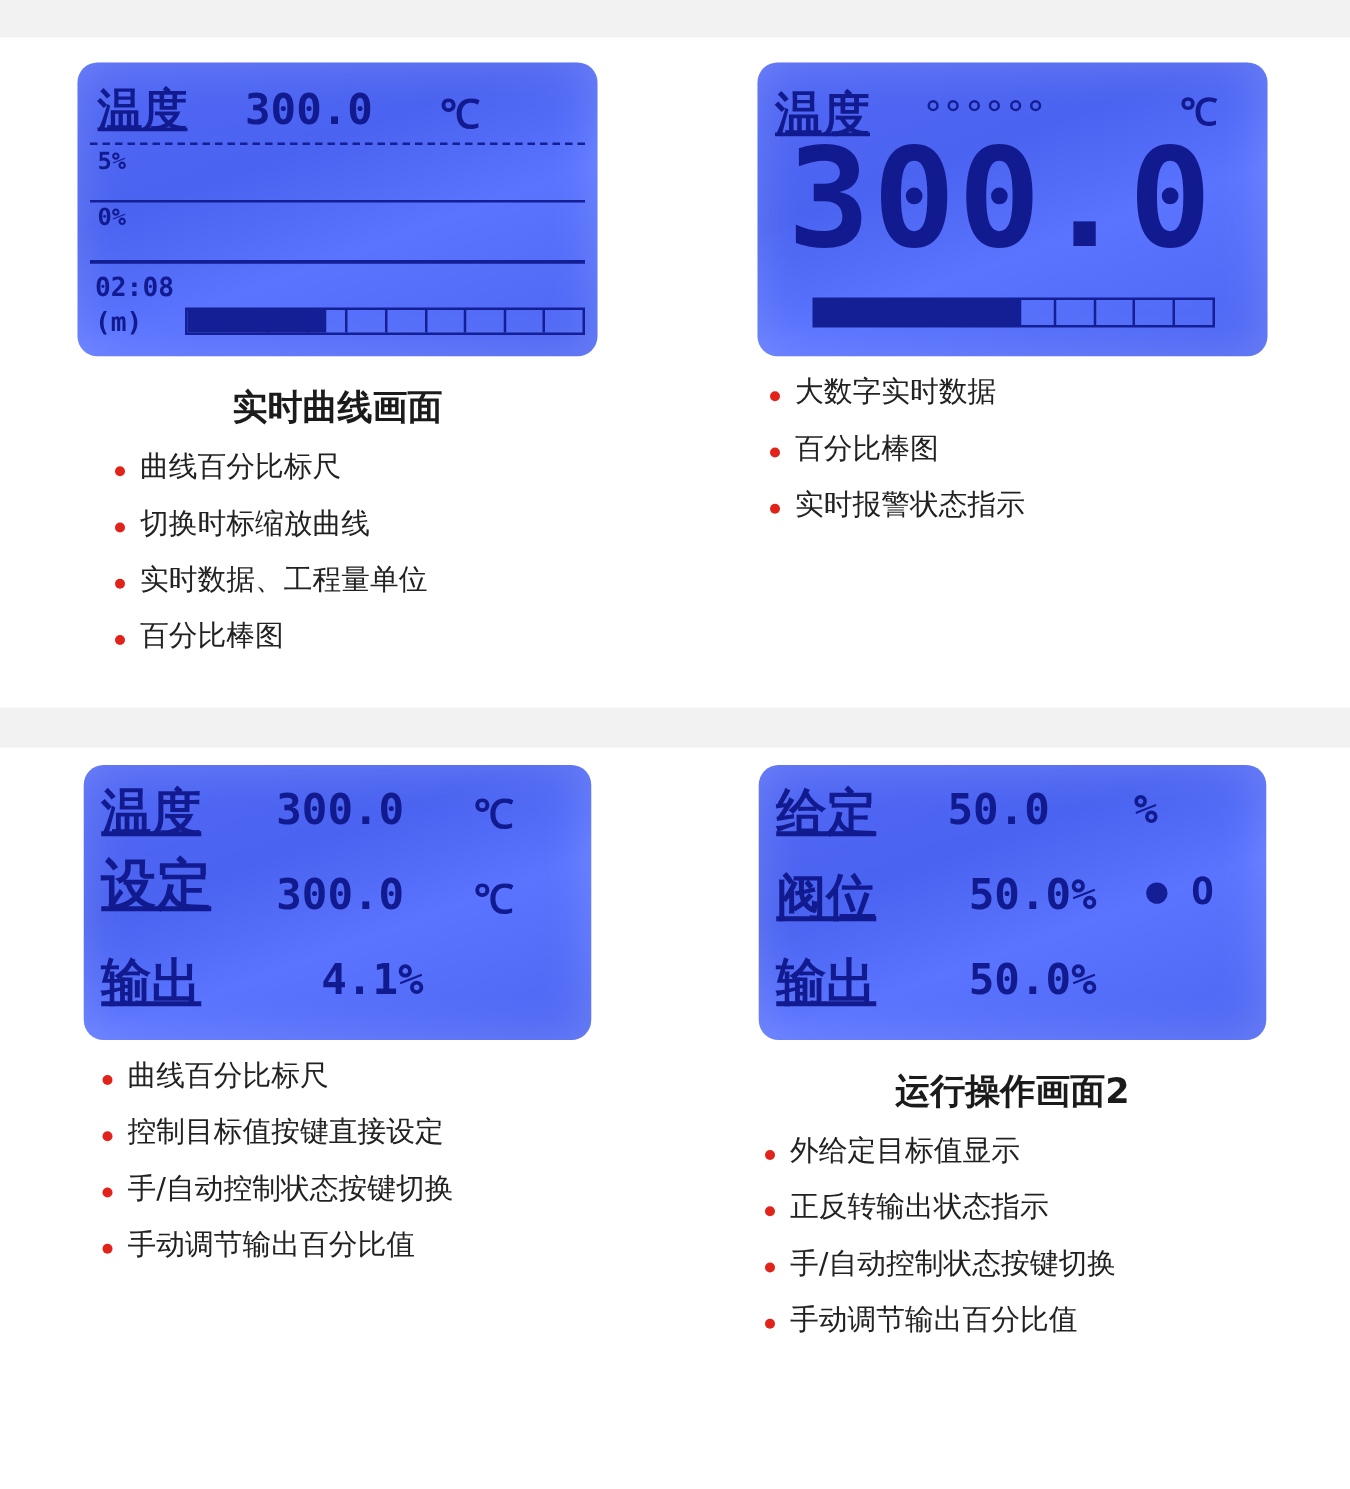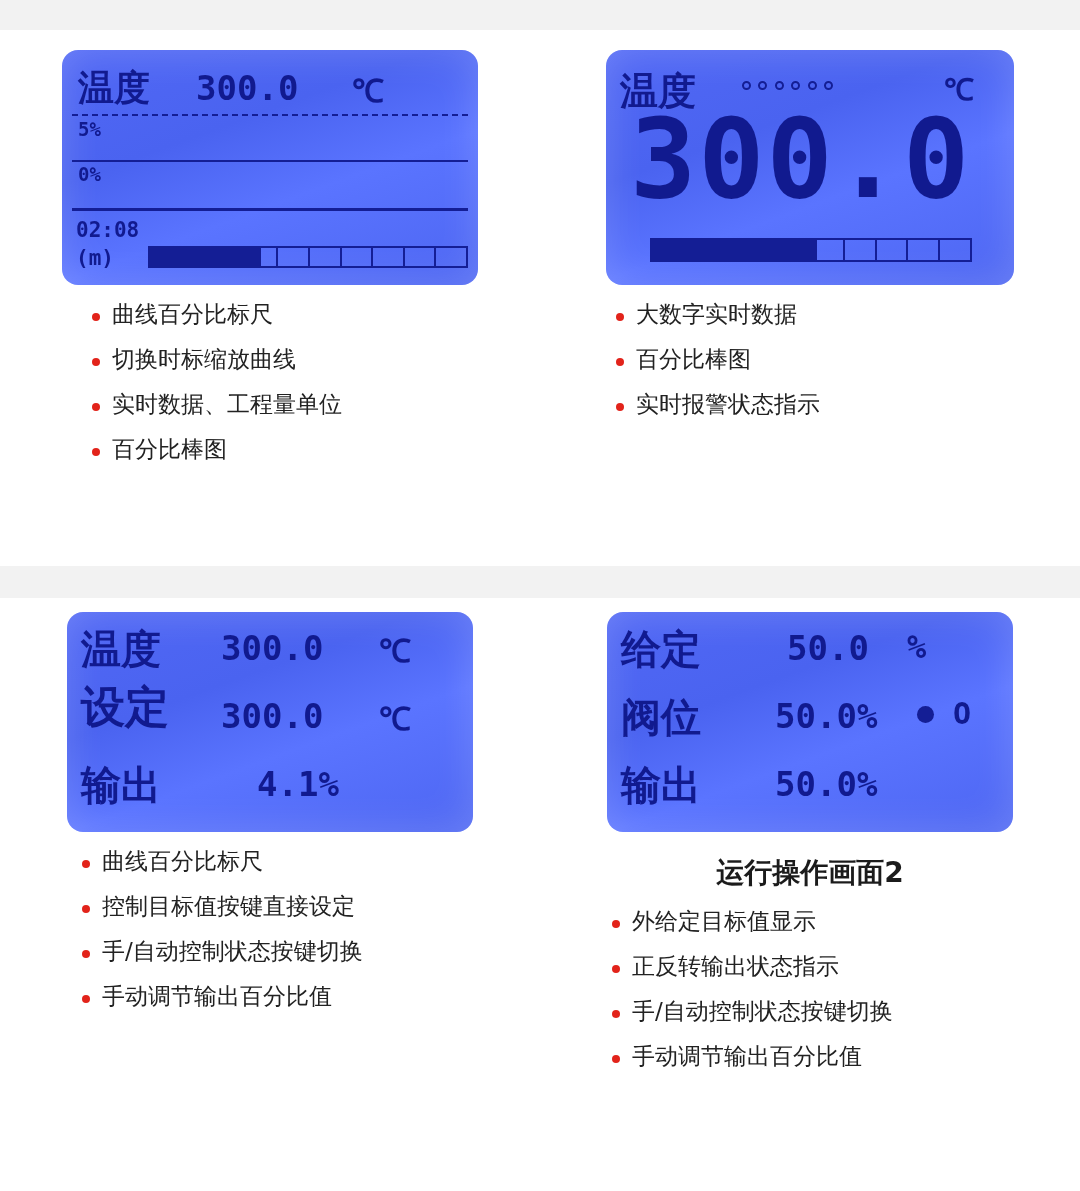--- a/index.html
+++ b/index.html
@@ -54,20 +54,21 @@
     color: #111a8f;
     font-family: "DejaVu Sans Mono", monospace;
     font-weight: bold;
     letter-spacing: 0px;
     white-space: nowrap;
   }
   .cn {
     font-family: "DejaVu Sans", sans-serif;
     font-weight: bold;
     color: #111a8f;
+    text-decoration: underline;
   }
   .hline {
     position: absolute;
     background: #141e95;
   }
   .dashline {
     position: absolute;
     height: 0;
     border-top: 2px dashed #141e95;
   }
@@ -172,20 +173,21 @@
           <div class="bartick" style="left:40%"></div>
           <div class="bartick" style="left:50%"></div>
           <div class="bartick" style="left:60%"></div>
           <div class="bartick" style="left:70%"></div>
           <div class="bartick" style="left:80%"></div>
           <div class="bartick" style="left:90%"></div>
         </div>
       </div>
     </div>
 
+    <div class="caption">实时曲线画面</div>
 
     <ul class="bullets" style="margin-left:86px; margin-top:18px;">
       <li>曲线百分比标尺</li>
       <li>切换时标缩放曲线</li>
       <li>实时数据、工程量单位</li>
       <li>百分比棒图</li>
     </ul>
   </div>
 
   <div class="cell" style="left:540px; top:50px;">
@@ -253,21 +255,21 @@
       <li>手/自动控制状态按键切换</li>
       <li>手动调节输出百分比值</li>
     </ul>
   </div>
 
   <div class="cell" style="left:540px; top:612px;">
 
     <div class="lcd" style="margin:0 auto; width:406px; height:220px;text-align:center;">
       <div class="lcd-inner">
         <span class="cn" style="position:absolute; left:14px; top:10px; font-size:40px;">给定</span>
-        <span class="pix" style="left:180px; top:16px; font-size:34px;">50.0</span>
+        <span class="pix" style="left:151px; top:16px; font-size:34px;">50.0</span>
         <span class="pix" style="left:300px; top:16px; font-size:32px;">%</span>
 
         <span class="cn" style="position:absolute; left:14px; top:78px; font-size:40px;">阀位</span>
         <span class="pix" style="left:168px; top:84px; font-size:34px;">50.0%</span>
         <span class="dot-filled" style="position:absolute; left:310px; top:94px;"></span>
         <span class="pix" style="left:346px; top:84px; font-size:30px;">O</span>
 
         <span class="cn" style="position:absolute; left:14px; top:146px; font-size:40px;">输出</span>
         <span class="pix" style="left:168px; top:152px; font-size:34px;">50.0%</span>
       </div>

